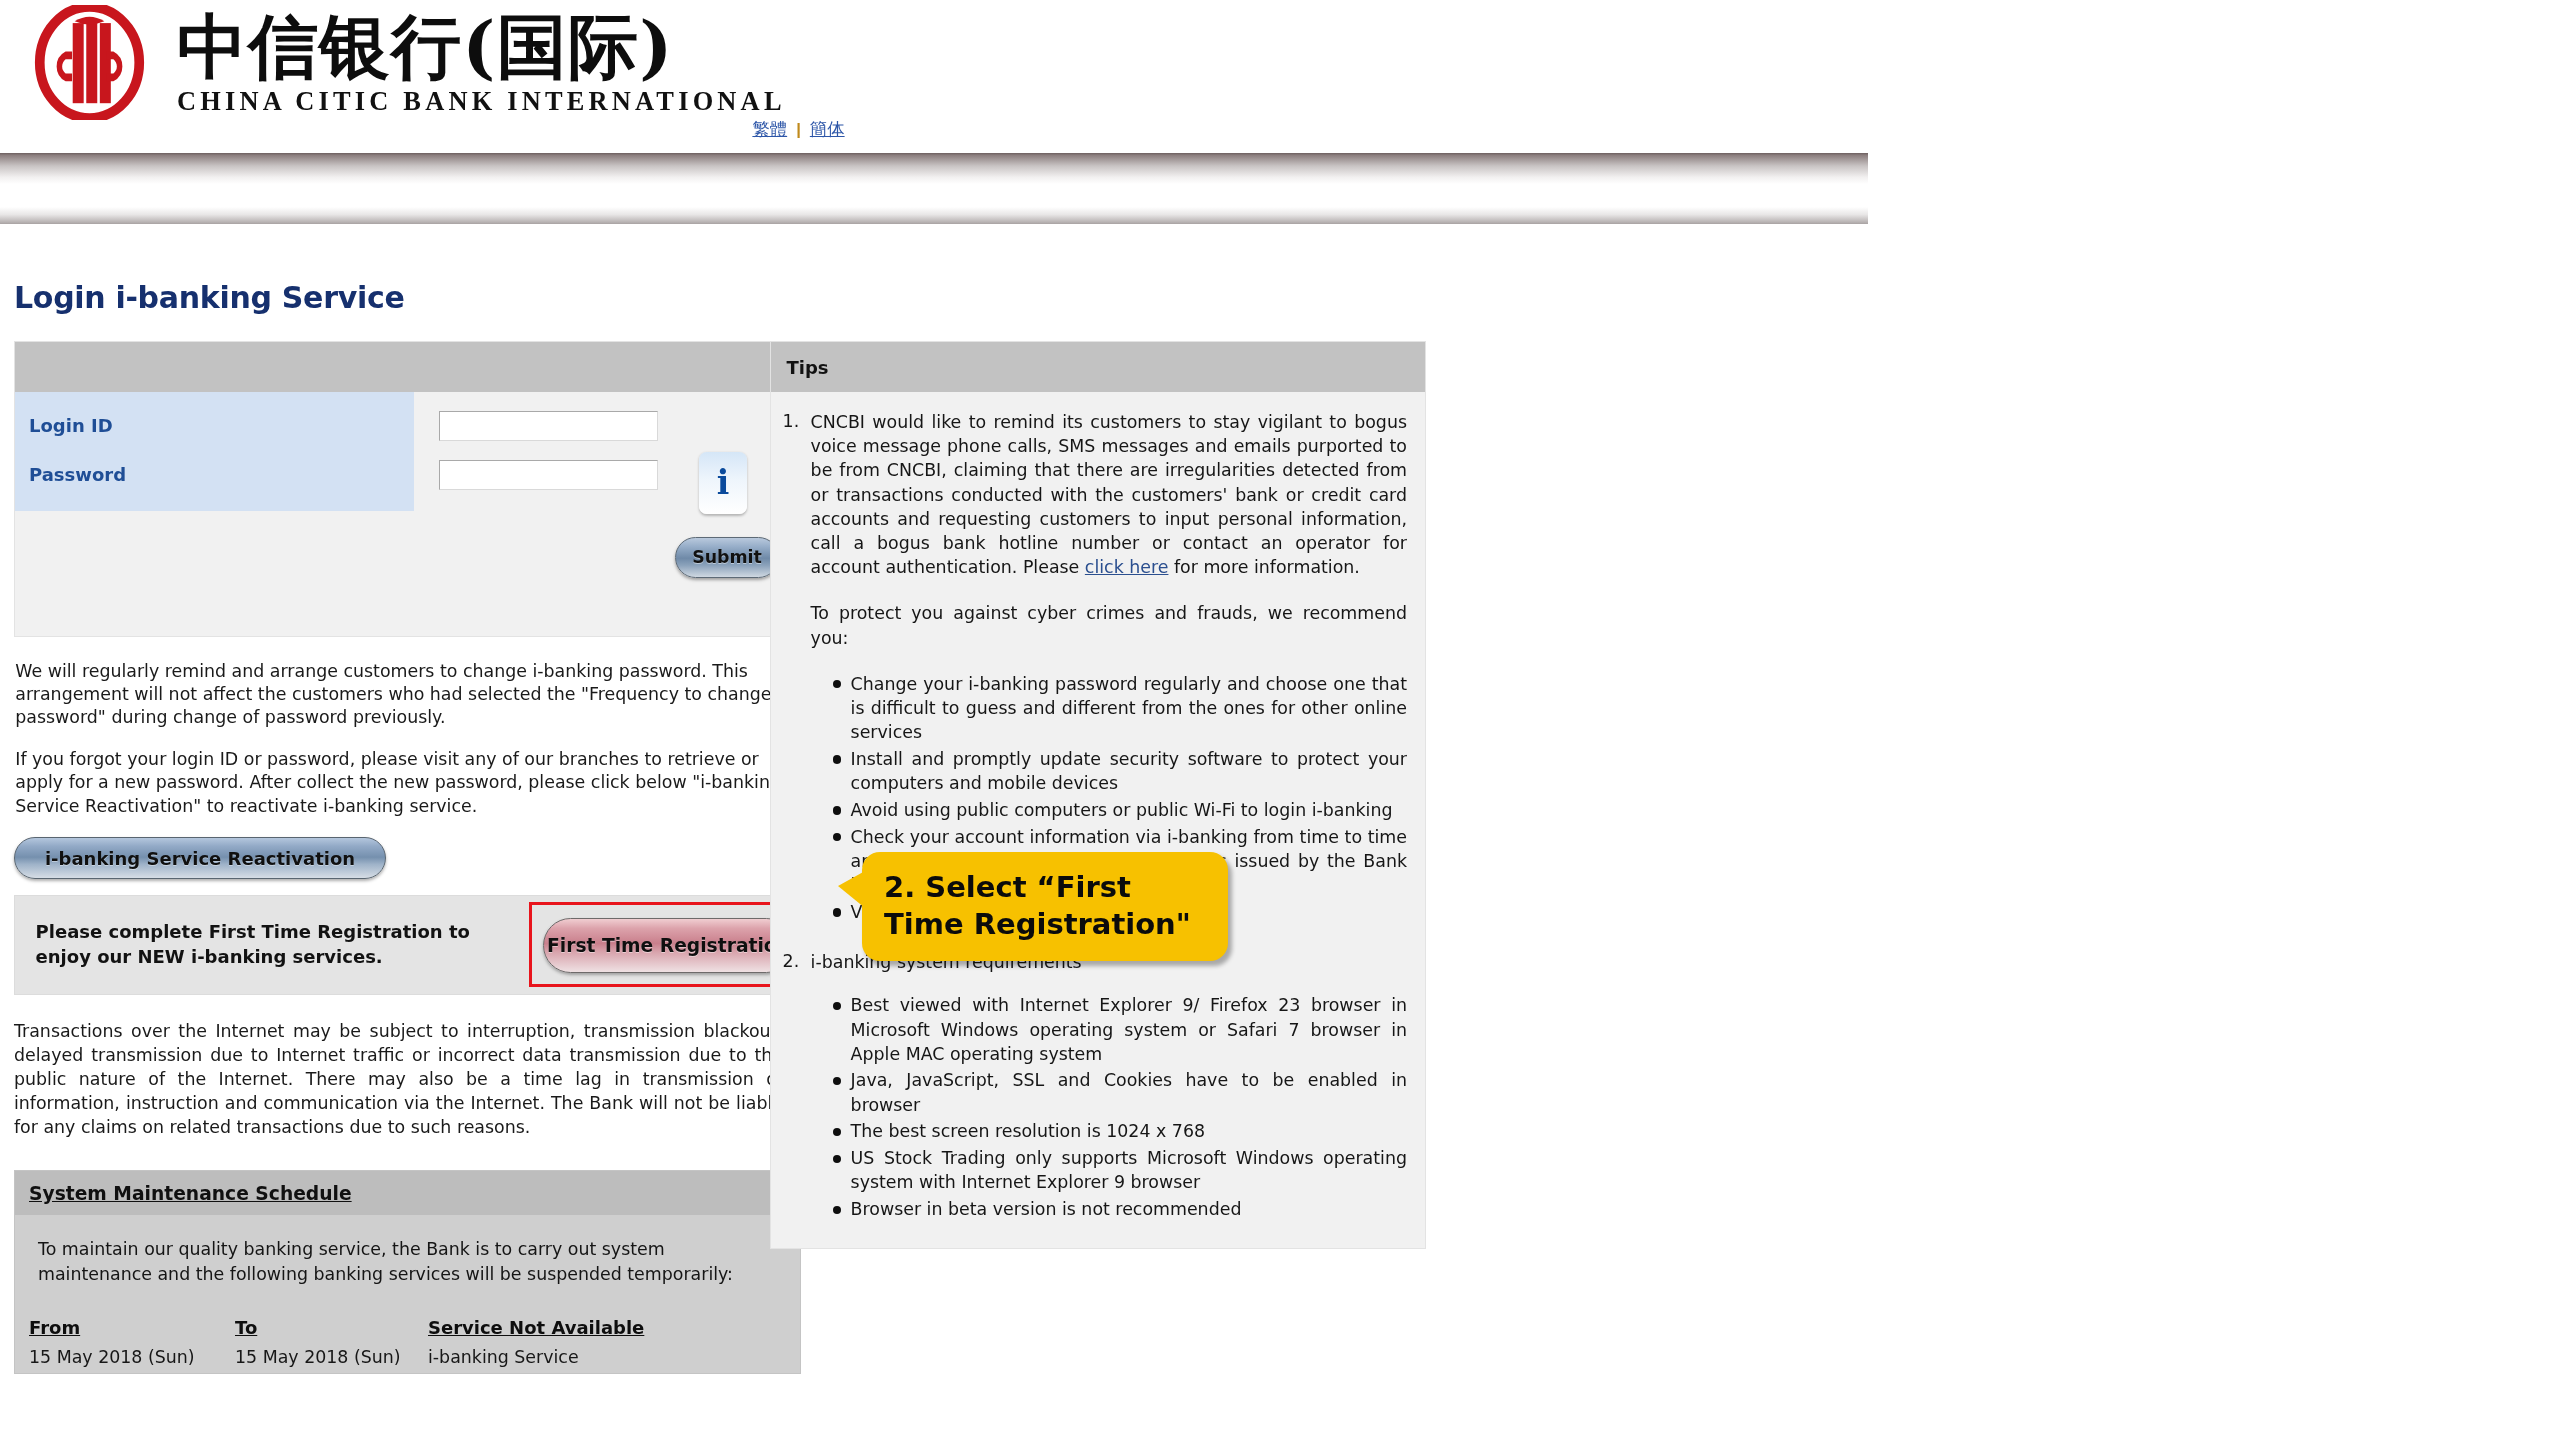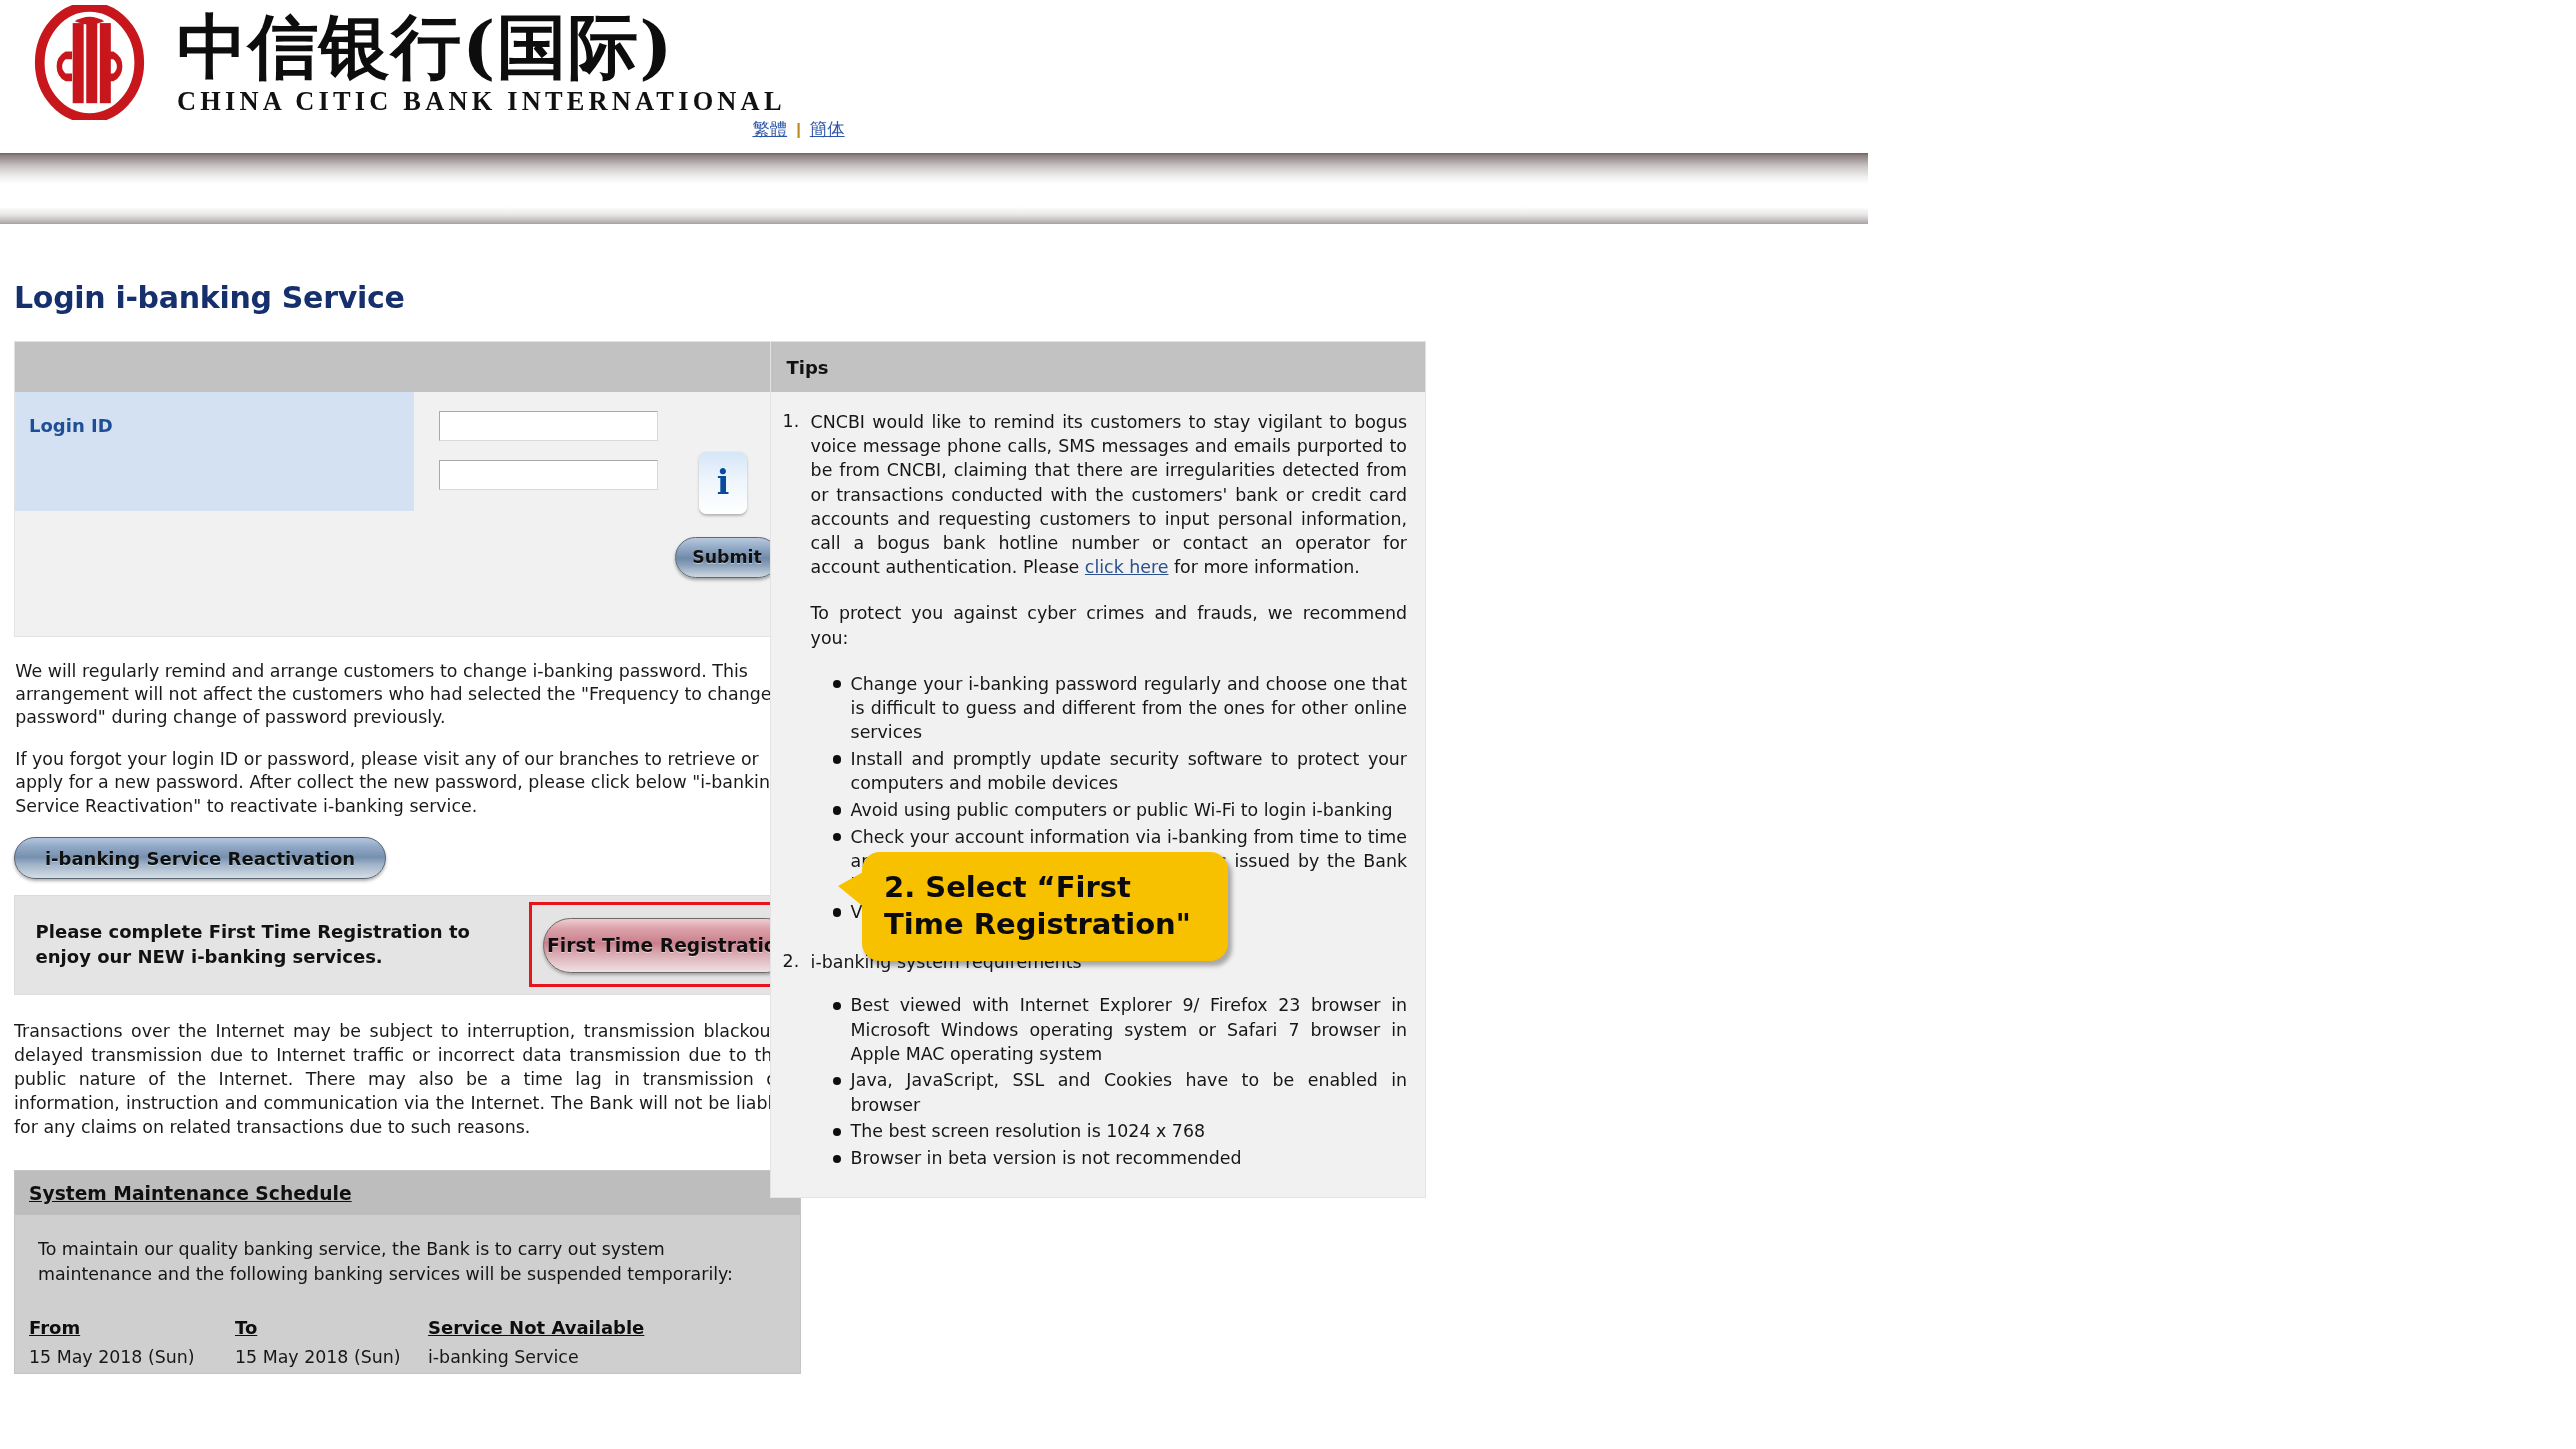--- a/index.html
+++ b/index.html
@@ -444,20 +444,21 @@
 <div id="left-col">
 
   <div class="panel" id="login-panel">
     <div class="panel-head">
       <span class="panel-head-title"></span>
     </div>
 
     <div id="login-grid">
       <div id="login-labels">
         <div class="field-label">Login ID</div>
+        <div class="field-label">Password</div>
       </div>
       <div id="login-inputs">
         <div class="field-row">
           <input class="text-input" type="text" placeholder="" style="">
         </div>
         <div class="field-row">
           <input class="text-input" type="password" placeholder="" style="">
         </div>
       </div>
     </div>
@@ -529,20 +530,21 @@
       </div>
 
       <div class="tip-item" style="margin-top:22px;">
         <div class="tip-num">2.</div>
         <div class="tip-content">
           <p class="tip-para" style="margin-bottom:19.3px;">i-banking system requirements</p>
           <ul class="tip-bullets">
             <li>Best viewed with Internet Explorer 9/ Firefox 23 browser in Microsoft Windows operating system or Safari 7 browser in Apple MAC operating system</li>
             <li>Java, JavaScript, SSL and Cookies have to be enabled in browser</li>
             <li>The best screen resolution is 1024 x 768</li>
+            <li>US Stock Trading only supports Microsoft Windows operating system with Internet Explorer 9 browser</li>
             <li>Browser in beta version is not recommended</li>
           </ul>
         </div>
       </div>
 
     </div>
   </div>
 </div>
 
 <div id="callout">

